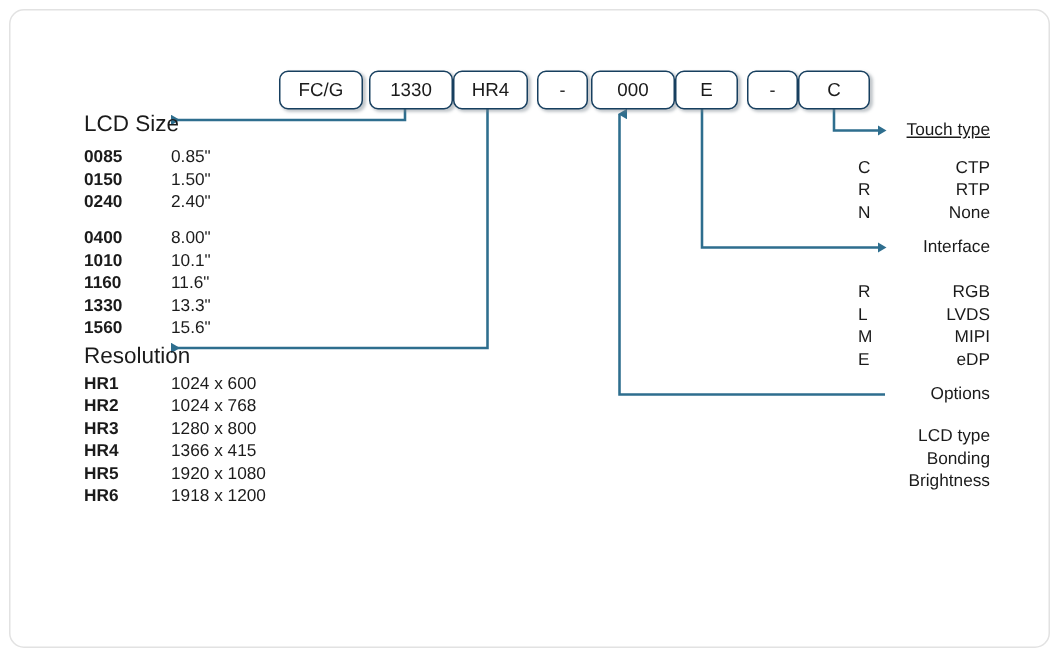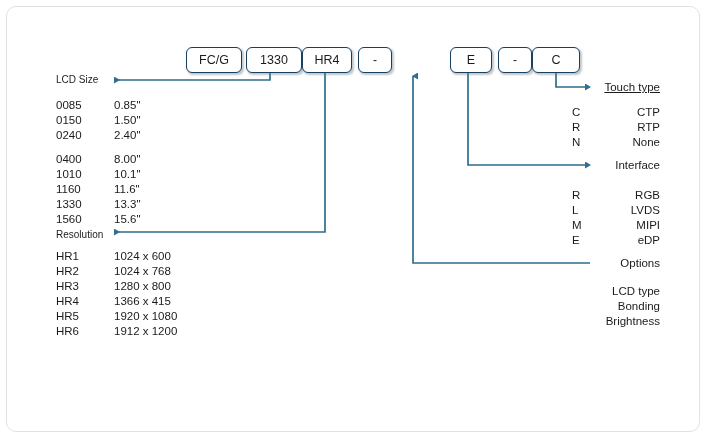--- a/index.html
+++ b/index.html
@@ -51,23 +51,23 @@
     pointer-events: none;
   }
 
   
   .legend-left {
     position: absolute;
     font-size: 11.5px;
     color: #1b1b1b;
     white-space: nowrap;
   }
-  .legend-left .hdr { font-size: 10px; }
+  .legend-left .hdr { font-size: 15px; }
   .lrow { position: absolute; white-space: nowrap; }
-  .lcode { position: absolute; left: 0; }
+  .lcode { position: absolute; left: 0; font-weight: bold; }
   .lval  { position: absolute; left: 58px; }
 
   
   .legend-right {
     position: absolute;
     font-size: 11.5px;
     color: #1b1b1b;
     white-space: nowrap;
     text-align: right;
   }
@@ -121,20 +121,21 @@
       <path d="M468,72 L468,165 L586,165" marker-end="url(#arrR)"></path>
 
       <path d="M556,72 L556,87 L586,87" marker-end="url(#arrR)"></path>
     </g>
   </svg>
 
   <div class="pn-box" style="left:186px; top:47px; width:56px;">FC/G</div>
   <div class="pn-box" style="left:246px; top:47px; width:56px;">1330</div>
   <div class="pn-box" style="left:302px; top:47px; width:50px;">HR4</div>
   <div class="pn-box dash" style="left:358px; top:47px; width:34px;">-</div>
+  <div class="pn-box" style="left:394px; top:47px; width:56px;">000</div>
   <div class="pn-box" style="left:450px; top:47px; width:42px;">E</div>
   <div class="pn-box dash" style="left:498px; top:47px; width:34px;">-</div>
   <div class="pn-box" style="left:532px; top:47px; width:48px;">C</div>
 
   <div class="legend-left" style="left:56px; top:0; width:200px; height:440px;">
 
     <div class="hdr lrow" style="top:74px; left:0;">LCD Size</div>
 
     <div class="lrow" style="top:99px;">
       <span class="lcode">0085</span>
@@ -187,21 +188,21 @@
     <div class="lrow" style="top:295px;">
       <span class="lcode">HR4</span>
       <span class="lval">1366 x 415</span>
     </div>
     <div class="lrow" style="top:310px;">
       <span class="lcode">HR5</span>
       <span class="lval">1920 x 1080</span>
     </div>
     <div class="lrow" style="top:325px;">
       <span class="lcode">HR6</span>
-      <span class="lval">1912 x 1200</span>
+      <span class="lval">1918 x 1200</span>
     </div>
   </div>
 
   <div class="legend-right" style="left:534px; top:0; width:126px; height:440px;">
 
     <div class="rhdr" style="top:81px;text-decoration:underline;">Touch type</div>
 
     <div class="rrow" style="top:106px; left:38px; right:0;">
       <span class="rcode">C</span>
       <span class="rval">CTP</span>

